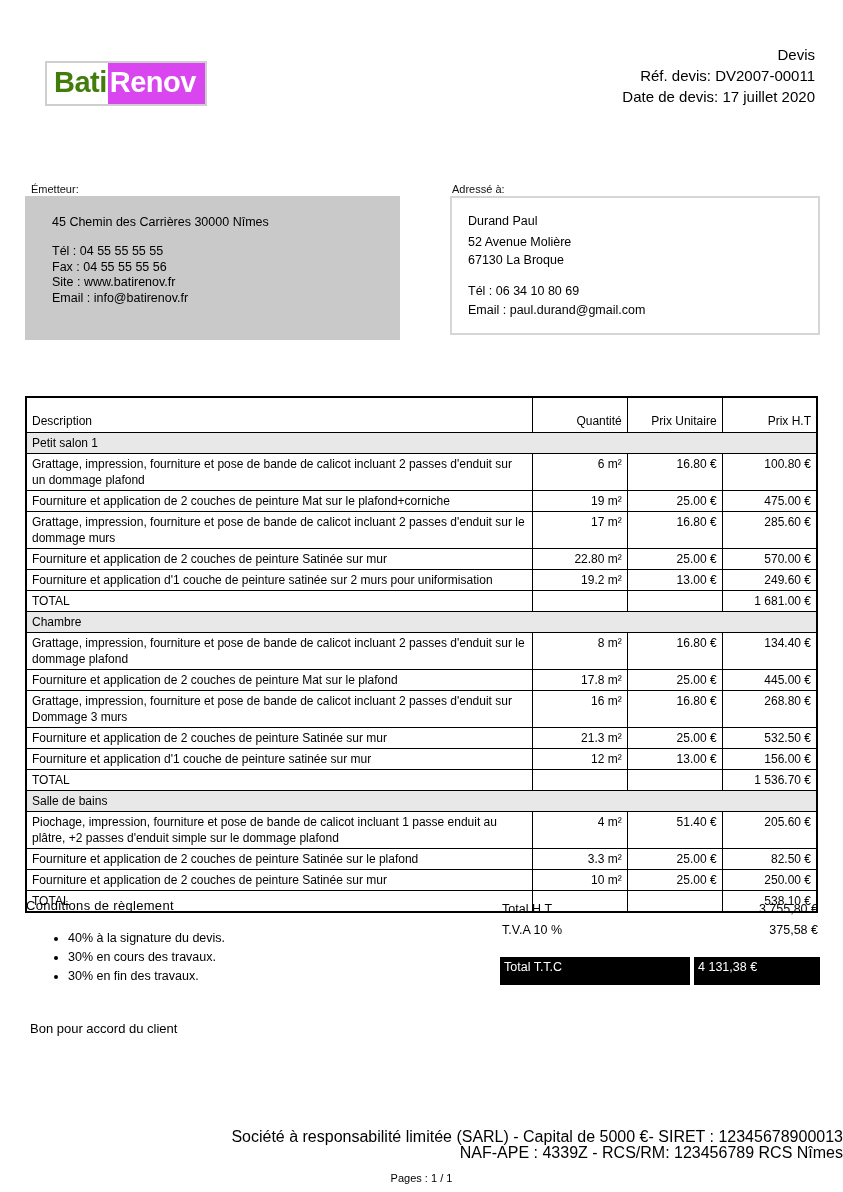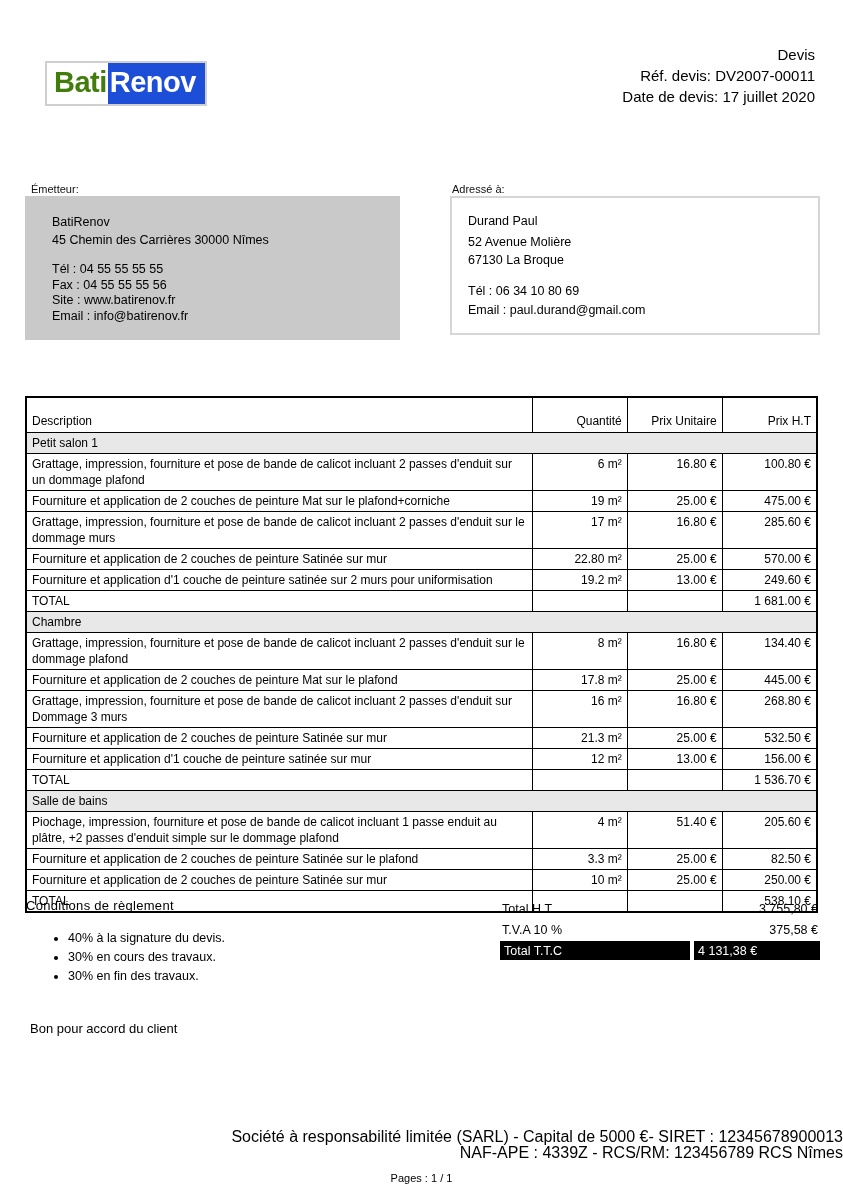--- a/index.html
+++ b/index.html
@@ -14,21 +14,21 @@
 
   
   .logo {
     position: absolute; left: 45px; top: 61px;
     display: inline-flex;
     border: 2px solid #cfcfcf;
     font-weight: bold; font-size: 29px; line-height: 1;
     letter-spacing: -0.5px;
   }
   .logo-bati { background: #ffffff; color: #427d0c; padding: 5px 1px 7px 7px; }
-  .logo-renov { background: #1d4ed8; color: #ffffff; padding: 5px 9px 7px 2px; }
+  .logo-renov { background: #d946ef; color: #ffffff; padding: 5px 9px 7px 2px; }
 
   
   .doc-meta {
     position: absolute; right: 28px; top: 44px;
     text-align: right; font-size: 15px; line-height: 21px;
   }
 
   
   .party-label { position: absolute; font-size: 11px; color: #111; }
   .sender-label { left: 31px; top: 183px; }
@@ -82,21 +82,21 @@
   .terms { position: absolute; left: 26px; top: 898px; width: 430px; }
   .terms-title { font-size: 13px; letter-spacing: 0.3px; }
   .terms ul { margin: 16px 0 0 42px; font-size: 12.5px; line-height: 19px; }
 
   
   .summary { position: absolute; left: 500px; top: 898px; width: 320px; font-size: 12.5px; }
   .summary-row {
     display: flex; justify-content: space-between; align-items: center;
     height: 21px; padding: 0 2px;
   }
-  .summary-row-ttc { display: flex; height: 19px; margin-top: 1px; }
+  .summary-row-ttc { display: flex; height: 28px; margin-top: 17px; }
   .summary-row-ttc .ttc-label {
     flex: 0 0 190px; background: #000; color: #fff;
     padding: 2px 4px; margin-right: 4px; line-height: 16px;
   }
   .summary-row-ttc .ttc-value {
     flex: 1; background: #000; color: #fff;
     padding: 2px 4px; line-height: 16px;
   }
 
   
@@ -118,21 +118,20 @@
 </div>
 
 <div class="doc-meta">
   <div>Devis</div>
   <div>Réf. devis: DV2007-00011</div>
   <div>Date de devis: 17 juillet 2020</div>
 </div>
 
 <div class="party-label sender-label">Émetteur:</div>
 <div class="sender-box">
-  <div>BatiRenov</div>
   <div>45 Chemin des Carrières 30000 Nîmes</div>
   <div class="gap"></div>
   <div class="contact-line">Tél : 04 55 55 55 55</div>
   <div class="contact-line">Fax : 04 55 55 55 56</div>
   <div class="contact-line">Site : www.batirenov.fr</div>
   <div class="contact-line">Email : info@batirenov.fr</div>
 </div>
 
 <div class="party-label recipient-label">Adressé à:</div>
 <div class="recipient-box">

